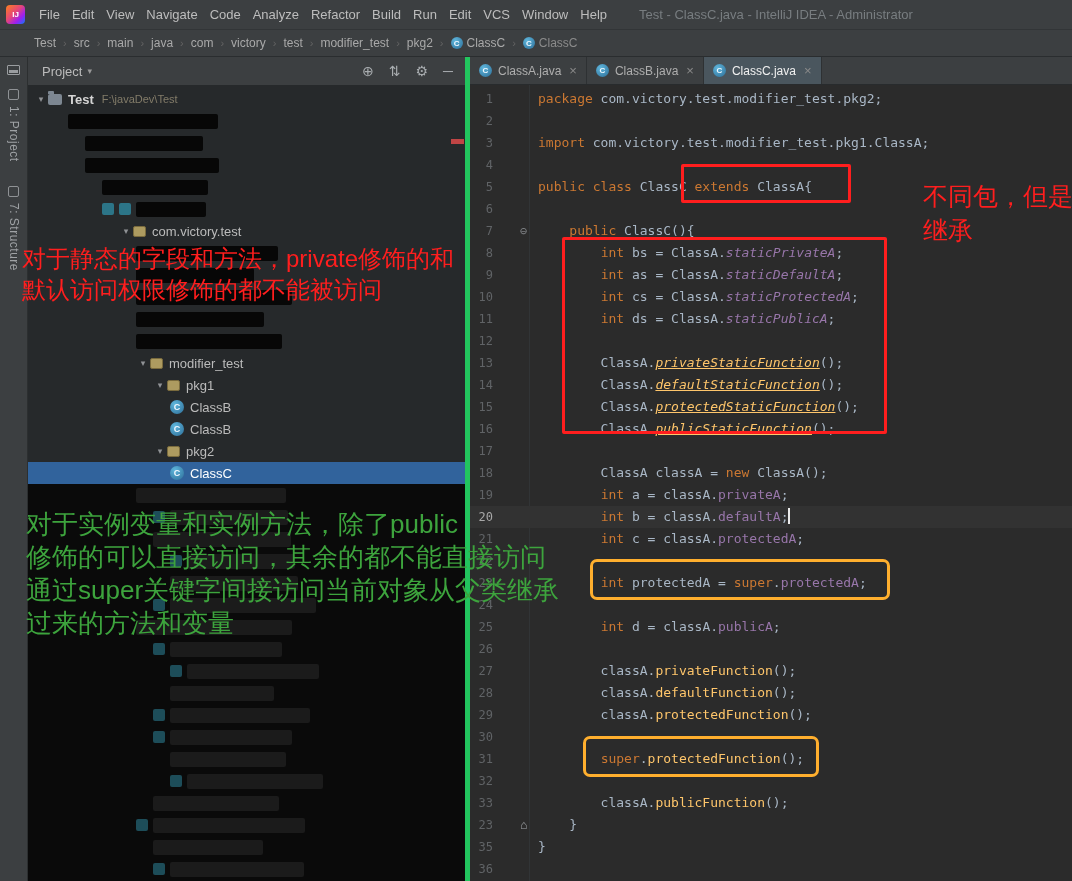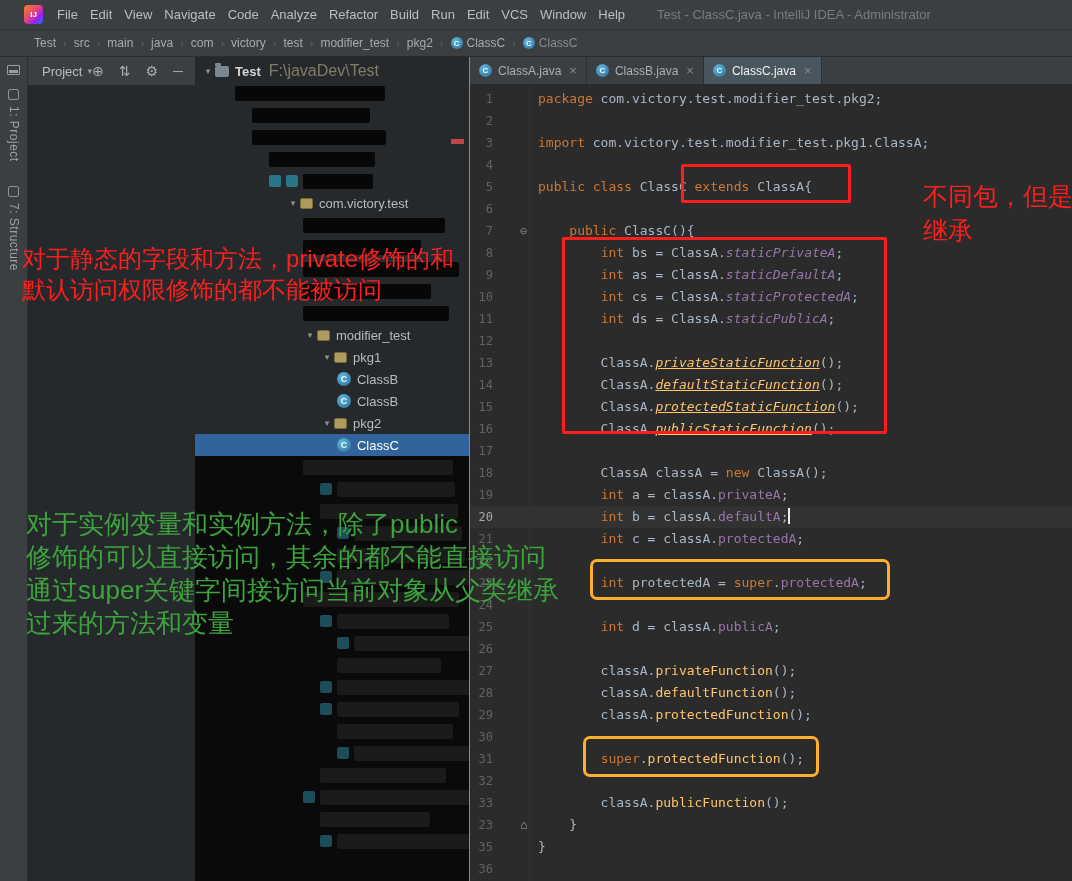--- a/index.html
+++ b/index.html
@@ -1,21 +1,21 @@
 <!DOCTYPE html>
 <html style="--keyword: #CC7832; --plain: #A9B7C6; --field: #9876AA; --method: #FFC66B; --red: #FF1E1E; --green: #3DA43D; --yellow: #FFAF2E; --selection: #31639C;"><head>
 <meta charset="utf-8">
 <style>
   *{margin:0;padding:0;box-sizing:border-box}
   html{background:#3C3F41}
   body{position:relative;width:1072px;height:881px;background:#3C3F41;overflow:hidden;
        font-family:"Liberation Sans",sans-serif;cursor:default}
 
   
-  .menubar{height:30px;display:flex;align-items:center;padding-left:24px;background:#3C3F41;border-bottom:1px solid #323537}
+  .menubar{height:30px;display:flex;align-items:center;padding-left:6px;background:#3C3F41;border-bottom:1px solid #323537}
   .logo{width:19px;height:19px;border-radius:4px;flex:none;
         background:linear-gradient(135deg,#FC801D 0%,#E4447C 45%,#9E1EF0 72%,#087CFA 100%);
         color:#fff;font-size:8px;font-weight:700;display:flex;align-items:center;justify-content:center;margin-right:8px}
   .menus{display:flex}
   .menu-item{padding:0 6px;font-size:13px;color:#BDBDBD;line-height:29px}
   .win-title{margin-left:26px;font-size:13px;color:#787D80;white-space:nowrap}
 
   
   .breadcrumbs{height:27px;display:flex;align-items:center;padding-left:30px;background:#3C3F41;
                border-bottom:1px solid #2A2D2F;gap:1px}
@@ -30,41 +30,41 @@
   .stripe{width:28px;background:#3C3F41;border-right:1px solid #2C2F30;display:flex;flex-direction:column;
           align-items:center;padding-top:8px;flex:none}
   .stripe-top-ic{width:13px;height:10px;border:1px solid #9A9DA0;border-radius:1px;margin-bottom:14px;position:relative}
   .stripe-top-ic::after{content:"";position:absolute;left:1px;right:1px;bottom:1px;height:3px;background:#9A9DA0}
   .stripe-btns{display:flex;flex-direction:column;gap:24px;align-items:center}
   .stripe-btn{display:flex;flex-direction:column;align-items:center;gap:6px}
   .stripe-ic{width:11px;height:11px;border:1px solid #8F9295;border-radius:2px}
   .vtext{writing-mode:vertical-rl;font-size:12px;color:#9FA2A5;letter-spacing:.5px;white-space:nowrap}
 
   
-  .project{width:442px;display:flex;flex-direction:row;border-right:1px solid #22c55e;background:#26292B;flex:none}
+  .project{width:442px;display:flex;flex-direction:column;border-right:5px solid #22c55e;background:#26292B;flex:none}
   .phead{height:28px;display:flex;align-items:center;padding:0 12px 0 14px;background:#3C3F41;flex:none}
   .ptitle{font-size:13px;color:#BBBBBB}
   .pcaret{color:#9A9A9A;font-size:9px;margin-left:5px}
   .phicons{margin-left:auto;display:flex;gap:15px;align-items:center}
   .hicon{color:#A9ADB0;font-size:14px;line-height:1}
   .tree{flex:1;padding-top:3px;overflow:hidden;
         background:linear-gradient(to bottom,#26292B 0,#26292B 399px,#0A0A0A 399px,#0A0A0A 100%)}
   .trow{height:22px;display:flex;align-items:center}
   .trow.sel{background:var(--selection)}
   .arrow{width:14px;color:#8F9295;font-size:9px;text-align:center;flex:none}
   .cicon{width:14px;height:14px;border-radius:50%;flex:none;
          background:radial-gradient(circle at 35% 30%,#5FB6DC,#2D6E98);
          color:#F0F8FF;font-size:9px;font-weight:700;display:inline-flex;align-items:center;justify-content:center}
   .pkg-ic{width:13px;height:11px;background:#AD9B60;border:1px solid #7A6B3D;border-radius:2px;flex:none}
   .folder-ic{width:14px;height:11px;background:#7D8792;border-radius:2px;flex:none;position:relative}
   .folder-ic::before{content:"";position:absolute;top:-3px;left:0;width:6px;height:3px;background:#7D8792;border-radius:1px 1px 0 0}
   .tlabel{margin-left:6px;font-size:13px;color:#BBBBBB;white-space:nowrap}
   .tlabel.bold{font-weight:700;color:#D5D5D5}
   .trow.sel .tlabel{color:#FFFFFF}
-  .tpath{margin-left:8px;font-size:16px;color:#837C69;white-space:nowrap}
+  .tpath{margin-left:8px;font-size:11px;color:#837C69;white-space:nowrap}
   .redact{height:15px;background:#070707;border-radius:2px;flex:none}
   .trow.dark .redact{background:#1B1B1B}
   .mini-ic{width:12px;height:12px;border-radius:2px;background:#2F8FA8;opacity:.75;margin-right:5px;flex:none}
   .trow.dark .mini-ic{opacity:.5}
 
   
   .editor{flex:1;display:flex;flex-direction:column;background:#2B2B2B;min-width:0}
   .tabbar{height:28px;background:#3C3F41;display:flex;border-bottom:1px solid #282B2D;flex:none}
   .tab{display:flex;align-items:center;gap:6px;padding:0 9px;font-size:12px;color:#AEAEAE;border-right:1px solid #2E3133}
   .tab .cicon{width:13px;height:13px;font-size:8px}

